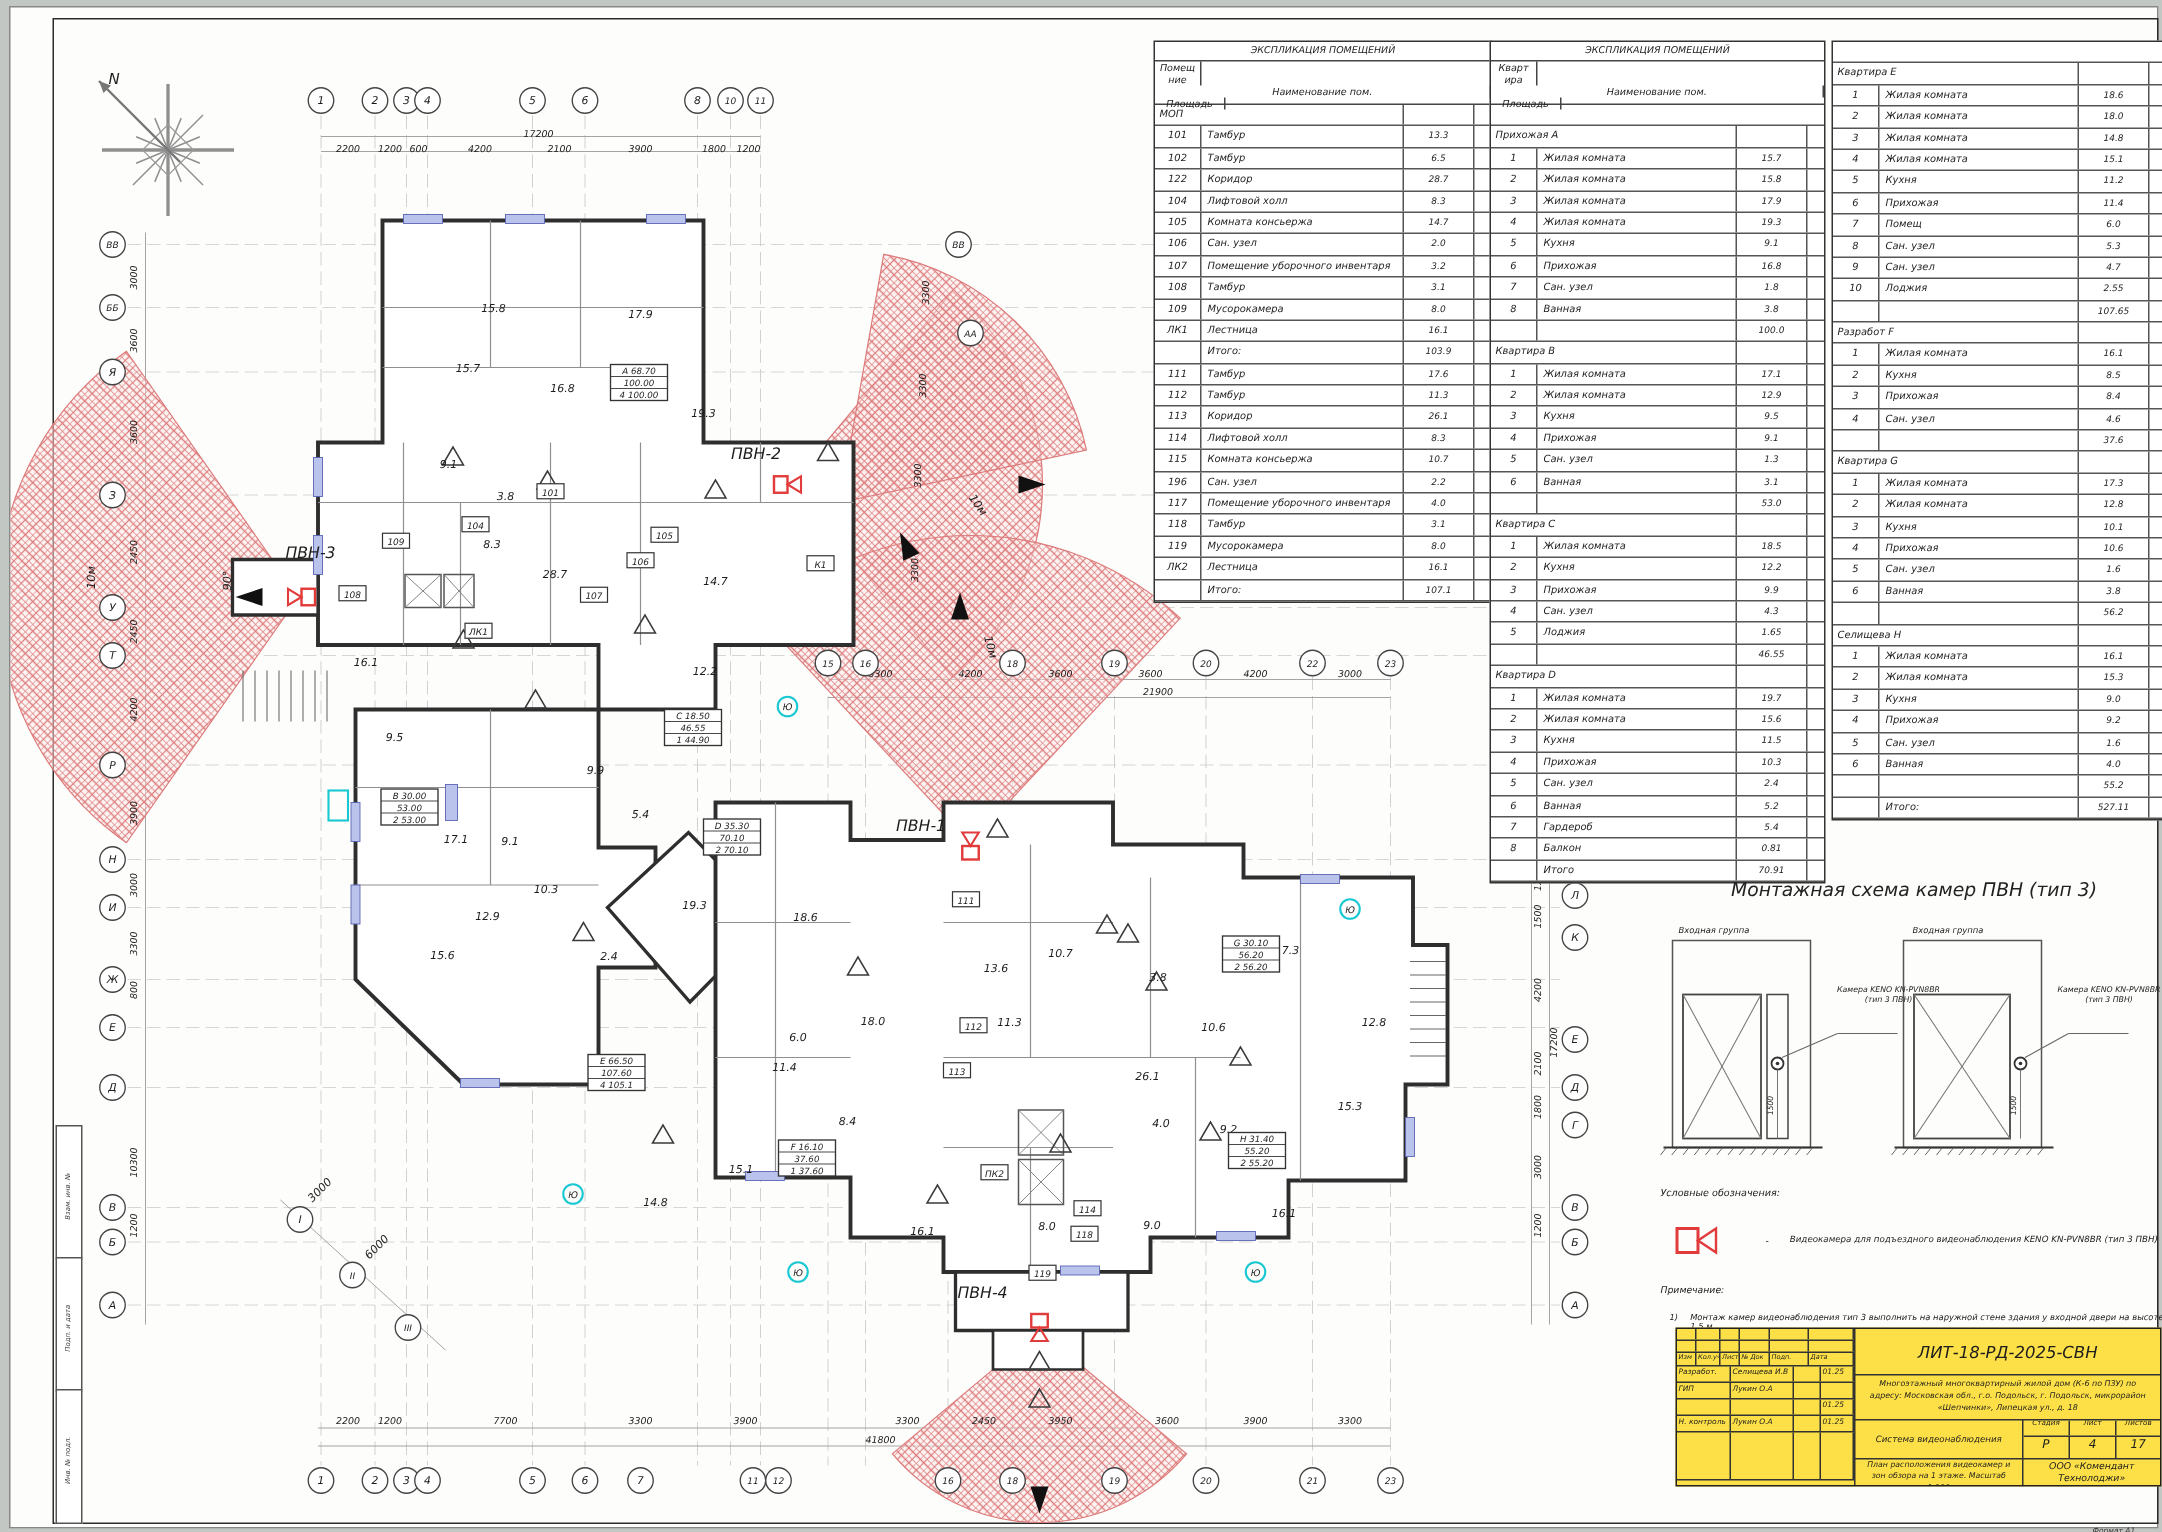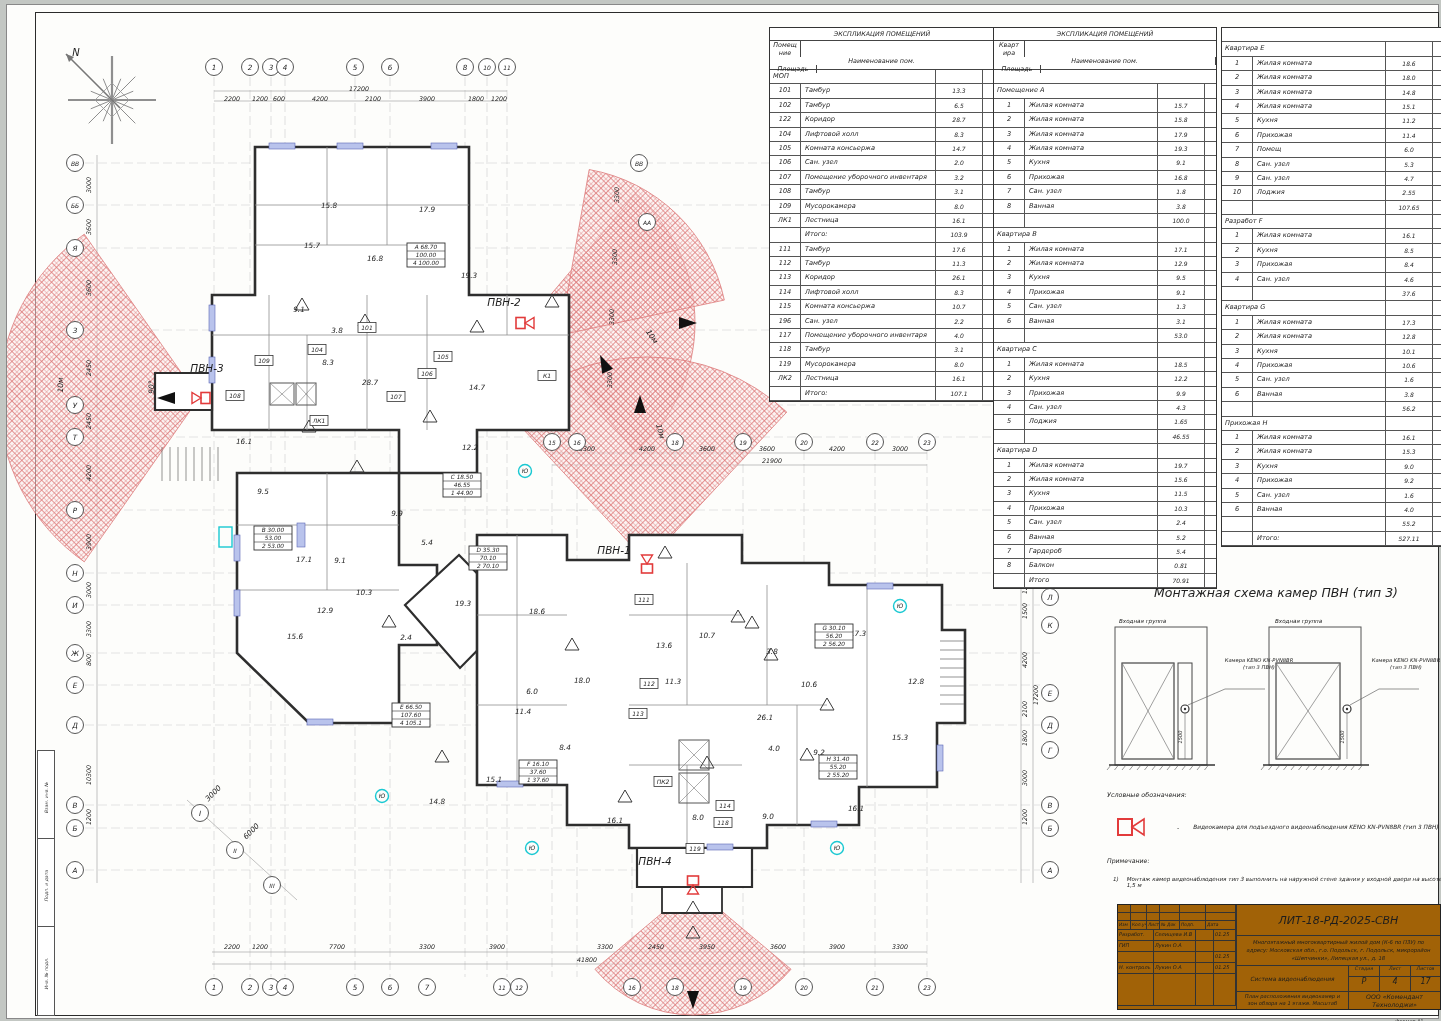--- a/index.html
+++ b/index.html
@@ -18,21 +18,21 @@
   .xr div{border-right:1px solid #555;overflow:hidden;white-space:nowrap;}
   .c1{width:30px;text-align:center;flex:none;}
   .c2{flex:1;padding-left:4px;}
   .c3{width:46px;text-align:center;flex:none;font-size:6px;}
   .c4{width:11px;flex:none;border-right:none !important;}
   .band{flex:1;text-align:left;margin-top:40px;}
   
   .blk{position:absolute;color:#222;}
   .abs{position:absolute;}
   
-  .tb{position:absolute;left:1110px;top:899px;width:322px;height:104px;border:1.6px solid #222;background:#a16207;font-style:italic;color:#222;}
+  .tb{position:absolute;left:1110px;top:880px;width:322px;height:104px;border:1.6px solid #222;background:#fde047;font-style:italic;color:#222;}
   .tb .cell{position:absolute;border-left:1px solid #333;border-top:1px solid #333;box-sizing:border-box;overflow:hidden;}
   .mini{position:absolute;left:0;top:0;width:118px;height:104px;}
   .mrow{display:flex;border-bottom:1px solid #333;box-sizing:border-box;}
   .mrow div{border-right:1px solid #333;font-size:5px;overflow:hidden;white-space:nowrap;line-height:1.9;padding-left:1px;box-sizing:border-box;}
   .side{position:absolute;left:30px;width:16px;border:1px solid #555;background:#fff;}
   .side span{position:absolute;left:-28px;top:50%;width:72px;transform:rotate(-90deg);font-size:4.6px;color:#444;text-align:center;font-style:italic;}
   .fmt{position:absolute;left:1388px;top:1013px;font-size:5px;color:#333;font-style:italic;}
 </style>
 </head>
 <body>
@@ -775,21 +775,21 @@
         <div style="width: 30px; flex: 0 0 auto;">Кварт ира</div>
         <div style="flex: 1 1 0%;">Наименование пом.</div>
         <div style="width: 46px; flex: 0 0 auto;">Площадь</div>
         <div style="width: 11px; flex: 0 0 auto; border-right: none;"></div>
       </div>
       <div class="xr cad">
         <div class="band">Секция 1</div>
         <div class="c4"></div>
       </div>
       <div class="xr cad">
-        <div class="c2" style="padding-left: 3px;">Помещение А</div>
+        <div class="c2" style="padding-left: 3px;">Прихожая А</div>
         <div class="c3"></div>
         <div class="c4"></div>
       </div>
       <div class="xr cad">
         <div class="c1">1</div>
         <div class="c2">Жилая комната</div>
         <div class="c3">15.7</div>
         <div class="c4"></div>
       </div>
       <div class="xr cad">
@@ -1140,21 +1140,21 @@
         <div class="c3">3.8</div>
         <div class="c4"></div>
       </div>
       <div class="xr cad">
         <div class="c1"></div>
         <div class="c2"></div>
         <div class="c3">56.2</div>
         <div class="c4"></div>
       </div>
       <div class="xr cad">
-        <div class="c2" style="padding-left: 3px;">Прихожая Н</div>
+        <div class="c2" style="padding-left: 3px;">Селищева Н</div>
         <div class="c3"></div>
         <div class="c4"></div>
       </div>
       <div class="xr cad">
         <div class="c1">1</div>
         <div class="c2">Жилая комната</div>
         <div class="c3">16.1</div>
         <div class="c4"></div>
       </div>
       <div class="xr cad">

